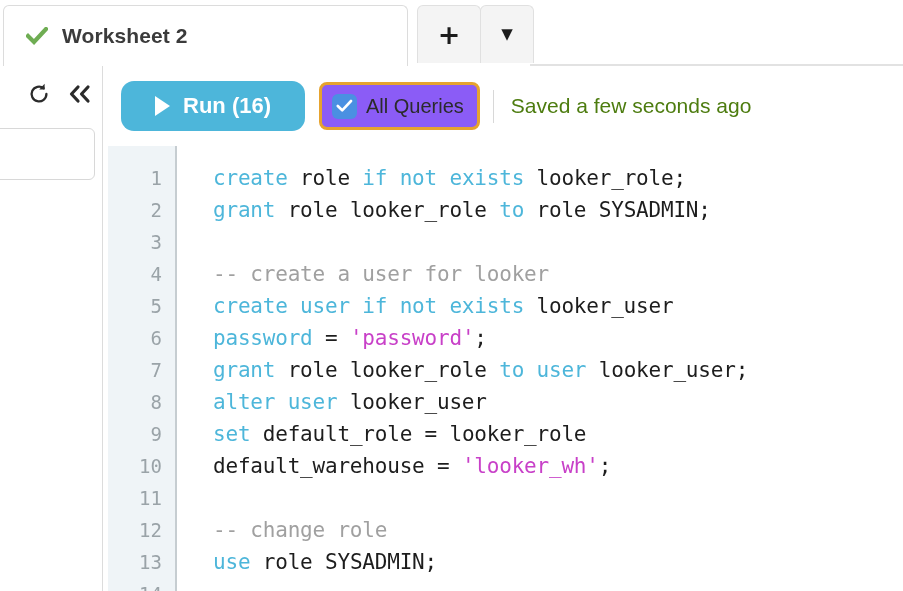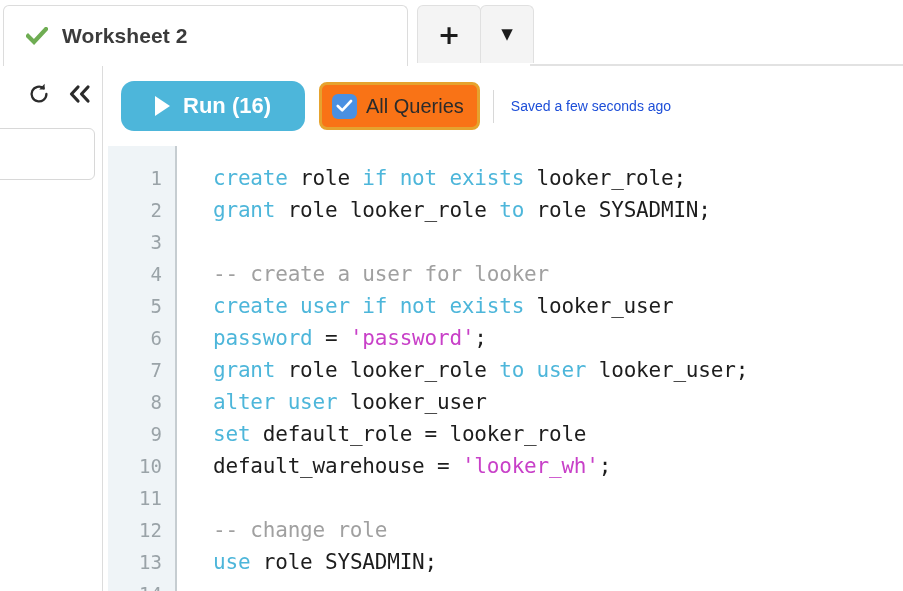--- a/index.html
+++ b/index.html
@@ -162,21 +162,21 @@
     font-size: 22px;
     font-weight: bold;
     white-space: nowrap;
   }
 
   .allqueries {
     margin-left: 14px;
     height: 48px;
     border: 3px solid #e6a32e;
     border-radius: 8px;
-    background: #f97316;
+    background: #8b5cf6;
     display: flex;
     align-items: center;
     gap: 9px;
     padding: 0 13px 0 10px;
     cursor: pointer;
   }
   .cb {
     width: 25px; height: 25px;
     border-radius: 6px;
     background: #4a90e2;
@@ -193,22 +193,22 @@
   }
 
   .tb-sep {
     margin-left: 13px;
     width: 1px; height: 33px;
     background: #d8d8d8;
     flex: none;
   }
   .saved-text {
     margin-left: 17px;
-    font-size: 14px;
-    color: #1d4ed8;
+    font-size: 21px;
+    color: #4d7c0f;
     white-space: nowrap;
   }
 
   
   .editor {
     position: absolute;
     left: 103px; top: 146px;
     width: 800px; height: 445px;
     background: #ffffff;
     overflow: hidden;

